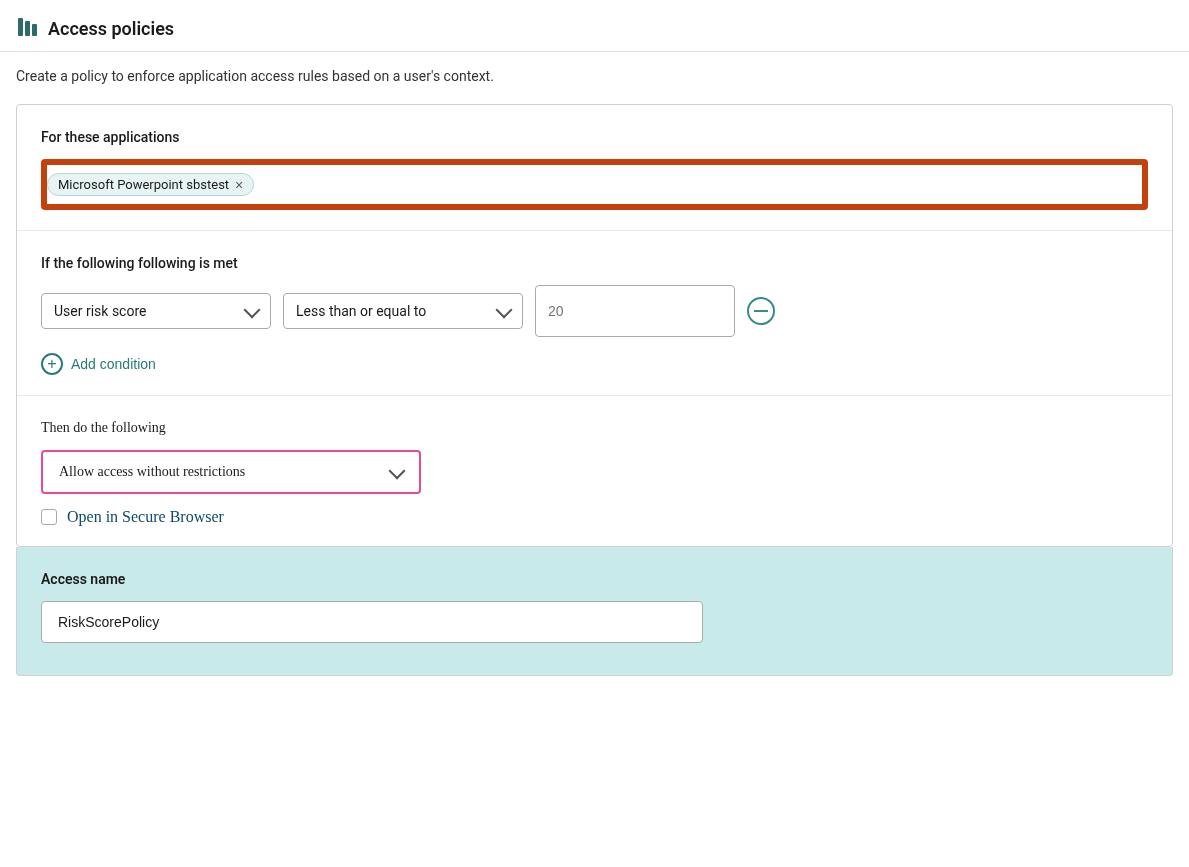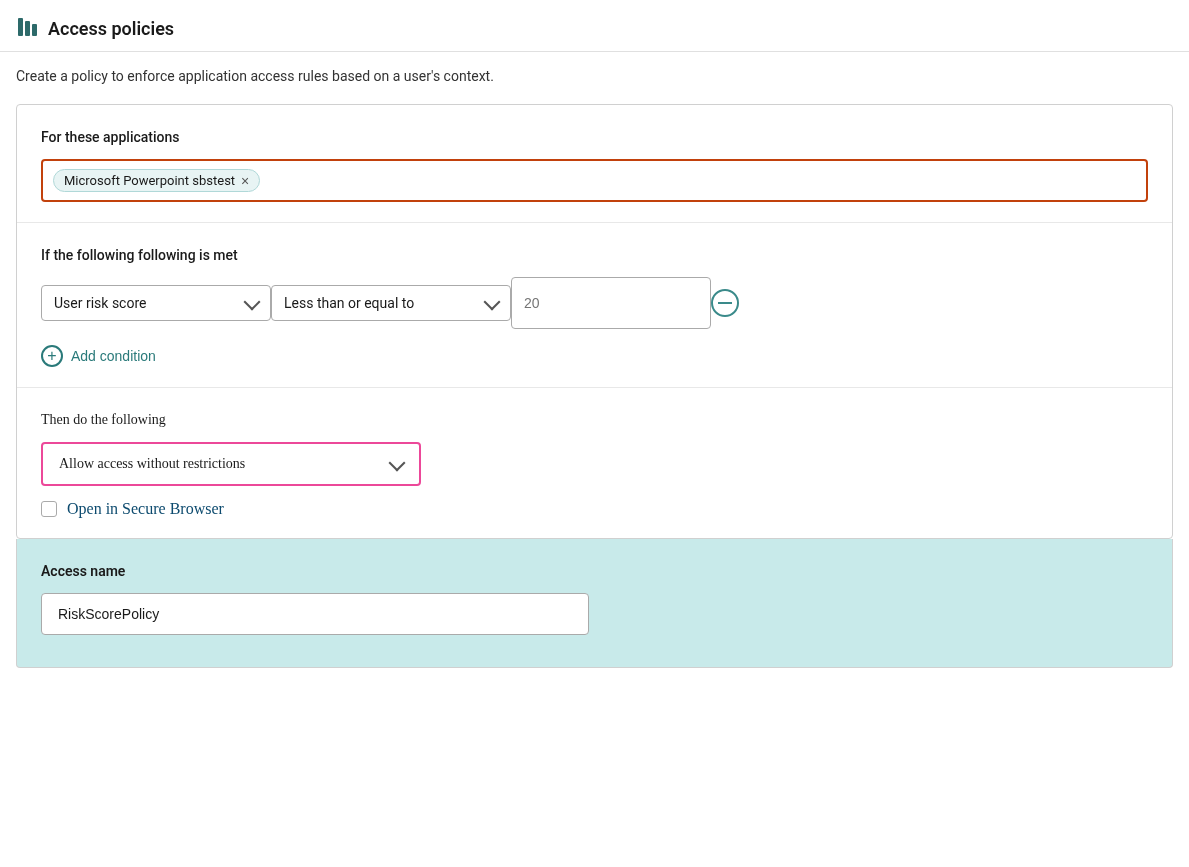--- a/index.html
+++ b/index.html
@@ -57,23 +57,23 @@
       font-size: 14px;
       font-weight: 500;
       color: #1a1a1a;
       margin-bottom: 14px;
     }
 
     .app-tags-container {
       display: flex;
       flex-wrap: wrap;
       gap: 6px;
-      border: 2px solid #c2410c;
-      border-radius: 4px;
-      padding: 8px 10px;
+      border: 6px solid #c2410c;
+      border-radius: 4px;
+      padding: 8px 0;
       min-height: 42px;
       align-items: center;
     }
 
     .app-tag {
       display: flex;
       align-items: center;
       gap: 6px;
       background: #e8f4f4;
       border: 1px solid #b0d8d8;
@@ -89,20 +89,21 @@
       font-size: 14px;
       line-height: 1;
       background: none;
       border: none;
       padding: 0;
     }
 
     .condition-row {
       display: flex;
       align-items: center;
+      gap: 12px;
       margin-bottom: 16px;
     }
 
     .select-dropdown {
       display: flex;
       align-items: center;
       justify-content: space-between;
       border: 1px solid #aaa;
       border-radius: 4px;
       padding: 9px 12px;
@@ -230,21 +231,21 @@
       color: #1a1a1a;
       margin-bottom: 14px;
     }
 
     .policy-name-input {
       border: 1px solid #aaa;
       border-radius: 4px;
       padding: 12px 16px;
       font-size: 14px;
       color: #1a1a1a;
-      width: 548px;
+      width: 662px;
       background: #fff;
     }
   </style>
 </head>
 <body>
 
 <div class="page-header">
   <span class="page-header-icon">
     <svg width="22" height="22" viewBox="0 0 22 22" fill="none" xmlns="http://www.w3.org/2000/svg">
       <rect x="2" y="2" width="5" height="18" rx="1" fill="#2d6a6a"></rect>

